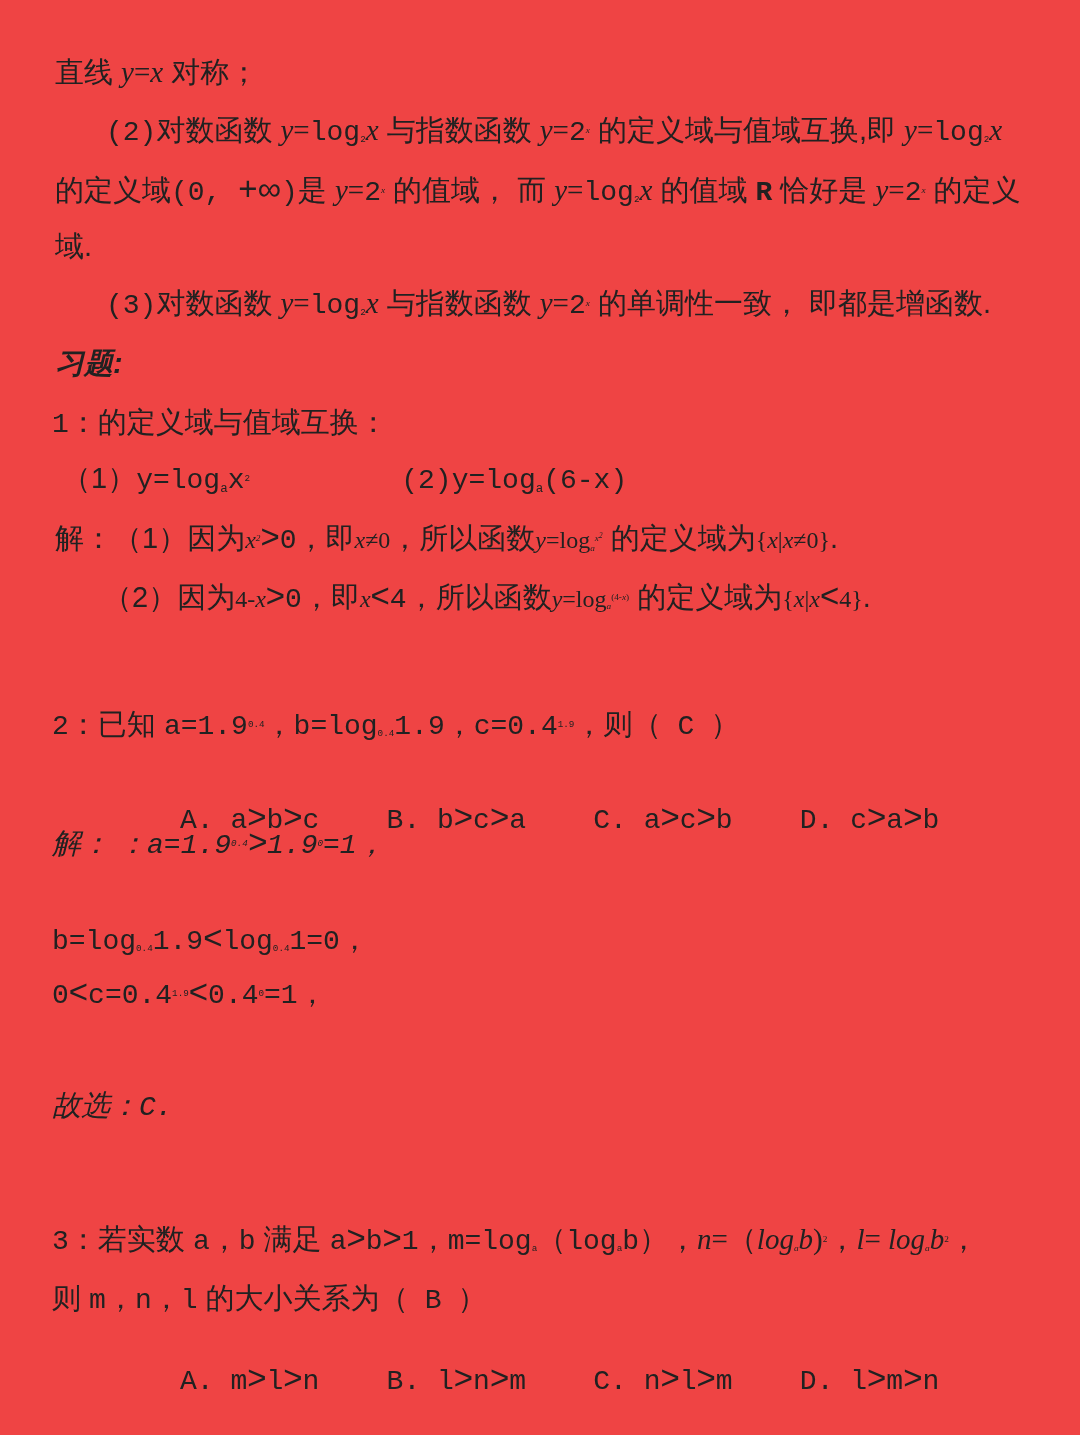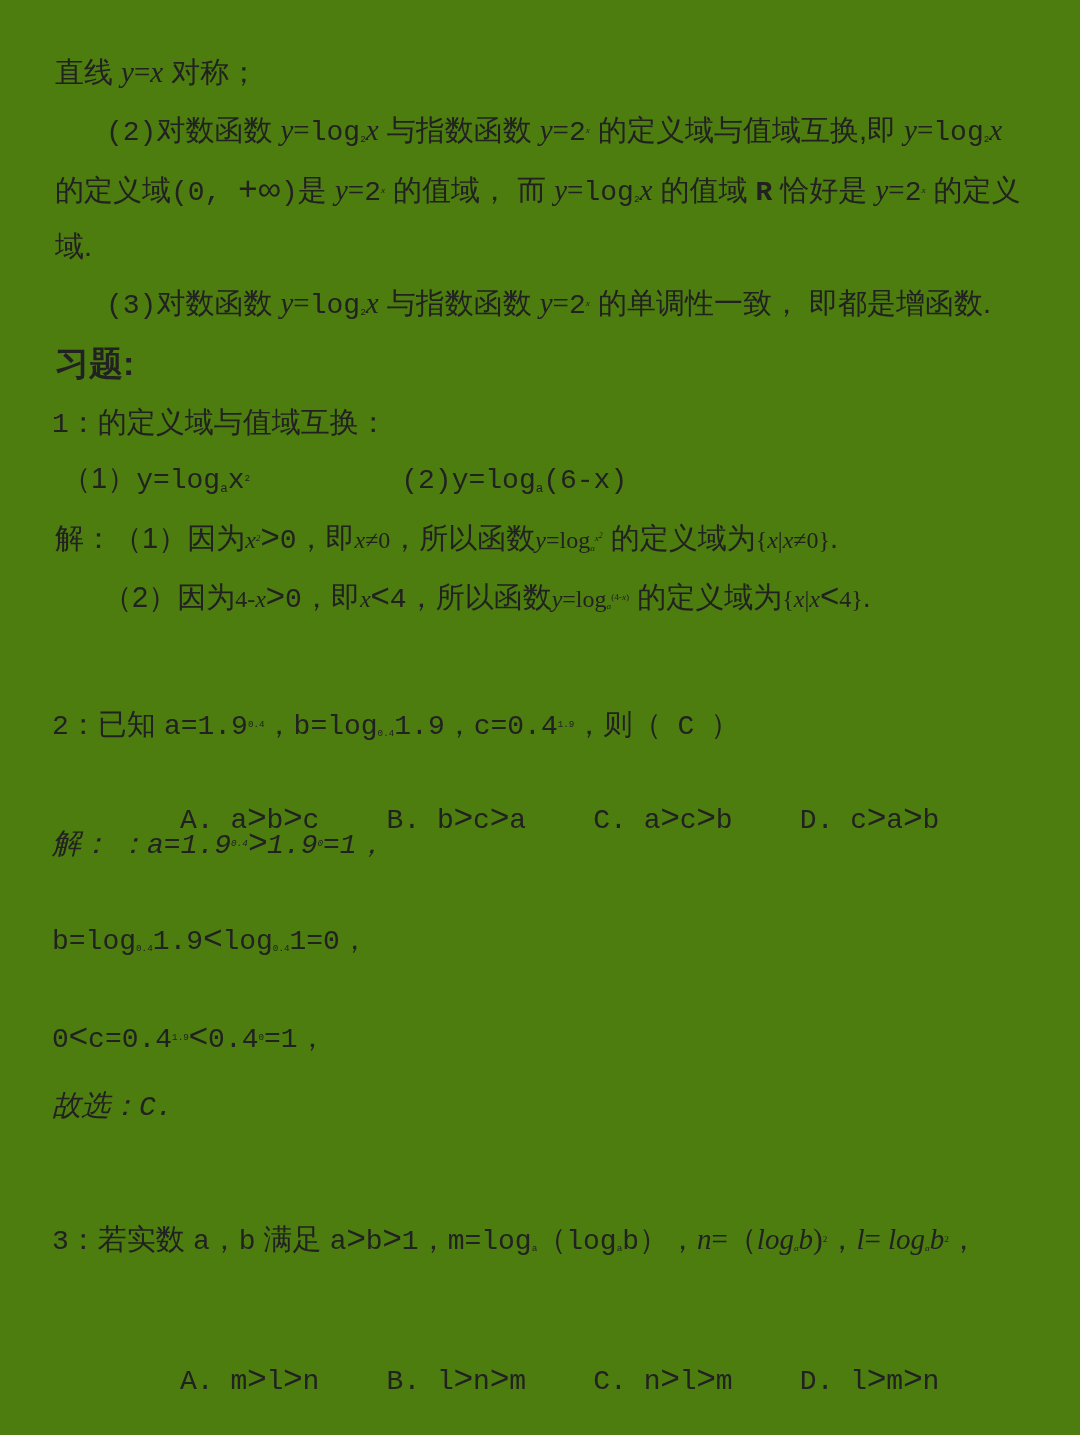--- a/index.html
+++ b/index.html
@@ -6,53 +6,54 @@
   #page {
     position:relative;
     width:1080px; height:1435px;
     background:#fdfdfd;
     overflow:hidden;
     color:#212121;
   }
   .line { position:absolute; white-space:pre; line-height:44px; }
   
   .s-cn  { font-family:"Liberation Sans", sans-serif; font-size:29px; }
-  .s-cnb { font-family:"Liberation Sans", sans-serif; font-size:34px; font-weight:700; }
+  .s-cnb { font-family:"Liberation Sans", sans-serif; font-size:29px; font-weight:700;font-style:italic; }
   
   .s-mono  { font-family:"Liberation Mono", monospace; font-size:28px; }
   .s-monob { font-family:"Liberation Mono", monospace; font-size:28px; font-weight:700; }
   
   .s-op { font-family:"Liberation Sans", sans-serif; font-size:33px; font-weight:400; }
   
   .s-mi { font-family:"Liberation Serif", serif; font-style:italic; font-size:29px; }
   .s-mr { font-family:"Liberation Serif", serif; font-size:29px; }
   
   .s-ms  { font-family:"Liberation Serif", serif; font-style:italic; font-size:24px; }
   .s-msr { font-family:"Liberation Serif", serif; font-size:24px; }
   
   .v-sup  { font-size:58%; vertical-align:0.75em; }
   .v-sub  { font-size:58%; vertical-align:-0.25em; }
   .v-subA { font-size:78%; vertical-align:-0.30em; }
   .v-sup2 { font-size:45%; vertical-align:1.45em; }
 </style>
 </head>
 <body>
 
-<div id="page" style="width: 1080px; height: 1435px; background: #4d7c0f; color: rgb(33, 33, 33); text-align: right;">
+<div id="page" style="width: 1080px; height: 1435px; background: #ef4444; color: rgb(33, 33, 33); text-align: right;">
     <div class="line" style="left: 55px; top: 50px;"><span class="s-cn">直线 </span><span class="s-mi">y</span><span class="s-mr">=</span><span class="s-mi">x</span><span class="s-cn"> 对称；</span></div>
     <div class="line" style="left: 106px; top: 108px;"><span class="s-mono">(2)</span><span class="s-cn">对数函数 </span><span class="s-mi">y</span><span class="s-mr">=</span><span class="s-mono">log</span><span class="s-mono v-sub">2</span><span class="s-mi">x</span><span class="s-cn"> 与指数函数 </span><span class="s-mi">y</span><span class="s-mr">=</span><span class="s-mono">2</span><span class="s-mi v-sup">x</span><span class="s-cn"> 的定义域与值域互换,即 </span><span class="s-mi">y</span><span class="s-mr">=</span><span class="s-mono">log</span><span class="s-mono v-sub">2</span><span class="s-mi">x</span></div>
     <div class="line" style="left: 55px; top: 167px;"><span class="s-cn">的定义域</span><span class="s-mono">(0, </span><span class="s-op">+∞</span><span class="s-mono">)</span><span class="s-cn">是 </span><span class="s-mi">y</span><span class="s-mr">=</span><span class="s-mono">2</span><span class="s-mi v-sup">x</span><span class="s-cn"> 的值域， 而 </span><span class="s-mi">y</span><span class="s-mr">=</span><span class="s-mono">log</span><span class="s-mono v-sub">2</span><span class="s-mi">x</span><span class="s-cn"> 的值域 </span><span class="s-monob">R</span><span class="s-cn"> 恰好是 </span><span class="s-mi">y</span><span class="s-mr">=</span><span class="s-mono">2</span><span class="s-mi v-sup">x</span><span class="s-cn"> 的定义</span></div>
     <div class="line" style="left: 55px; top: 224px;"><span class="s-cn">域.</span></div>
     <div class="line" style="left: 106px; top: 281px;"><span class="s-mono">(3)</span><span class="s-cn">对数函数 </span><span class="s-mi">y</span><span class="s-mr">=</span><span class="s-mono">log</span><span class="s-mono v-sub">2</span><span class="s-mi">x</span><span class="s-cn"> 与指数函数 </span><span class="s-mi">y</span><span class="s-mr">=</span><span class="s-mono">2</span><span class="s-mi v-sup">x</span><span class="s-cn"> 的单调性一致， 即都是增函数.</span></div>
     <div class="line" style="left: 55px; top: 341px;"><span class="s-cnb">习题:</span></div>
     <div class="line" style="left: 52px; top: 400px;"><span class="s-mono">1</span><span class="s-cn">：的定义域与值域互换：</span></div>
     <div class="line" style="left: 62px; top: 456px;"><span class="s-cn">（1）</span><span class="s-mono">y=log</span><span class="s-mono v-subA">a</span><span class="s-mono">x</span><span class="s-mono v-sup">2</span><span class="s-mono">         </span><span class="s-mono">(2)</span><span class="s-mono">y=log</span><span class="s-mono v-subA">a</span><span class="s-mono">(6-x)</span></div>
     <div class="line" style="left: 55px; top: 514px;"><span class="s-cn">解：（1）因为</span><span class="s-ms">x</span><span class="s-ms v-sup">2</span><span class="s-op">&gt;</span><span class="s-mono">0</span><span class="s-cn">，即</span><span class="s-ms">x</span><span class="s-msr">≠0</span><span class="s-cn">，所以函数</span><span class="s-ms">y</span><span class="s-msr">=log</span><span class="s-ms v-sub">a</span><span class="s-ms v-sup">x</span><span class="s-ms v-sup2">2</span><span class="s-cn"> 的定义域为</span><span class="s-msr">{</span><span class="s-ms">x</span><span class="s-msr">|</span><span class="s-ms">x</span><span class="s-msr">≠0}</span><span class="s-cn">.</span></div>
     <div class="line" style="left: 103px; top: 574px;"><span class="s-cn">（2）因为</span><span class="s-msr">4-</span><span class="s-ms">x</span><span class="s-op">&gt;</span><span class="s-mono">0</span><span class="s-cn">，即</span><span class="s-ms">x</span><span class="s-op">&lt;</span><span class="s-mono">4</span><span class="s-cn">，所以函数</span><span class="s-ms">y</span><span class="s-msr">=log</span><span class="s-ms v-sub">a</span><span class="s-msr v-sup">(4-</span><span class="s-ms v-sup">x</span><span class="s-msr v-sup">)</span><span class="s-cn"> 的定义域为</span><span class="s-msr">{</span><span class="s-ms">x</span><span class="s-msr">|</span><span class="s-ms">x</span><span class="s-op">&lt;</span><span class="s-msr">4}</span><span class="s-cn">.</span></div>
     <div class="line" style="left: 52px; top: 702px;"><span class="s-mono">2</span><span class="s-cn">：已知 </span><span class="s-mono">a=1.9</span><span class="s-mono v-sup">0.4</span><span class="s-cn">，</span><span class="s-mono">b=log</span><span class="s-mono v-sub">0.4</span><span class="s-mono">1.9</span><span class="s-cn">，</span><span class="s-mono">c=0.4</span><span class="s-mono v-sup">1.9</span><span class="s-cn">，则（  </span><span class="s-mono">C</span><span class="s-cn">  ）</span></div>
     <div class="line" style="left: 180px; top: 795px;"><span class="s-mono">A. a</span><span class="s-op">&gt;</span><span class="s-mono">b</span><span class="s-op">&gt;</span><span class="s-mono">c</span><span class="s-mono">    B. b</span><span class="s-op">&gt;</span><span class="s-mono">c</span><span class="s-op">&gt;</span><span class="s-mono">a</span><span class="s-mono">    C. a</span><span class="s-op">&gt;</span><span class="s-mono">c</span><span class="s-op">&gt;</span><span class="s-mono">b</span><span class="s-mono">    D. c</span><span class="s-op">&gt;</span><span class="s-mono">a</span><span class="s-op">&gt;</span><span class="s-mono">b</span></div>
     <div class="line" style="left: 52px; top: 820px; font-style: italic;"><span class="s-cn">解： ：</span><span class="s-mono">a=1.9</span><span class="s-mono v-sup">0.4</span><span class="s-op">&gt;</span><span class="s-mono">1.9</span><span class="s-mono v-sup">0</span><span class="s-mono">=1</span><span class="s-cn">，</span></div>
     <div class="line" style="left: 52px; top: 916px;"><span class="s-mono">b=log</span><span class="s-mono v-sub">0.4</span><span class="s-mono">1.9</span><span class="s-op">&lt;</span><span class="s-mono">log</span><span class="s-mono v-sub">0.4</span><span class="s-mono">1=0</span><span class="s-cn">，</span></div>
-    <div class="line" style="left: 52px; top: 970px; margin-top: 44px;"><span class="s-mono">0</span><span class="s-op">&lt;</span><span class="s-mono">c=0.4</span><span class="s-mono v-sup">1.9</span><span class="s-op">&lt;</span><span class="s-mono">0.4</span><span class="s-mono v-sup">0</span><span class="s-mono">=1</span><span class="s-cn">，</span></div>
+    <div class="line" style="left: 52px; top: 970px;"><span class="s-mono">0</span><span class="s-op">&lt;</span><span class="s-mono">c=0.4</span><span class="s-mono v-sup">1.9</span><span class="s-op">&lt;</span><span class="s-mono">0.4</span><span class="s-mono v-sup">0</span><span class="s-mono">=1</span><span class="s-cn">，</span></div>
     <div class="line" style="left: 52px; top: 1083px; font-style: italic;"><span class="s-cn">故选：</span><span class="s-mono">C.</span></div>
     <div class="line" style="left: 52px; top: 1216px;"><span class="s-mono">3</span><span class="s-cn">：若实数 </span><span class="s-mono">a</span><span class="s-cn">，</span><span class="s-mono">b</span><span class="s-cn"> 满足 </span><span class="s-mono">a</span><span class="s-op">&gt;</span><span class="s-mono">b</span><span class="s-op">&gt;</span><span class="s-mono">1</span><span class="s-cn">，</span><span class="s-mono">m=log</span><span class="s-mono v-sub">a</span><span class="s-cn">（</span><span class="s-mono">log</span><span class="s-mono v-sub">a</span><span class="s-mono">b</span><span class="s-cn">）</span><span class="s-cn">，</span><span class="s-mi">n</span><span class="s-mr">=</span><span class="s-cn">（</span><span class="s-mi">log</span><span class="s-mi v-sub">a</span><span class="s-mi">b</span><span class="s-mr">)</span><span class="s-mr v-sup">2</span><span class="s-cn">，</span><span class="s-mi">l</span><span class="s-mr">= </span><span class="s-mi">log</span><span class="s-mi v-sub">a</span><span class="s-mi">b</span><span class="s-mr v-sup">2</span><span class="s-cn">，</span></div>
+    <div class="line" style="left: 52px; top: 1276px;"><span class="s-cn">则 </span><span class="s-mono">m</span><span class="s-cn">，</span><span class="s-mono">n</span><span class="s-cn">，</span><span class="s-mono">l</span><span class="s-cn"> 的大小关系为（  </span><span class="s-mono">B</span><span class="s-cn">  ）</span></div>
     <div class="line" style="left: 180px; top: 1356px;"><span class="s-mono">A. m</span><span class="s-op">&gt;</span><span class="s-mono">l</span><span class="s-op">&gt;</span><span class="s-mono">n</span><span class="s-mono">    B. l</span><span class="s-op">&gt;</span><span class="s-mono">n</span><span class="s-op">&gt;</span><span class="s-mono">m</span><span class="s-mono">    C. n</span><span class="s-op">&gt;</span><span class="s-mono">l</span><span class="s-op">&gt;</span><span class="s-mono">m</span><span class="s-mono">    D. l</span><span class="s-op">&gt;</span><span class="s-mono">m</span><span class="s-op">&gt;</span><span class="s-mono">n</span></div>
   </div>
 
 </body></html>

